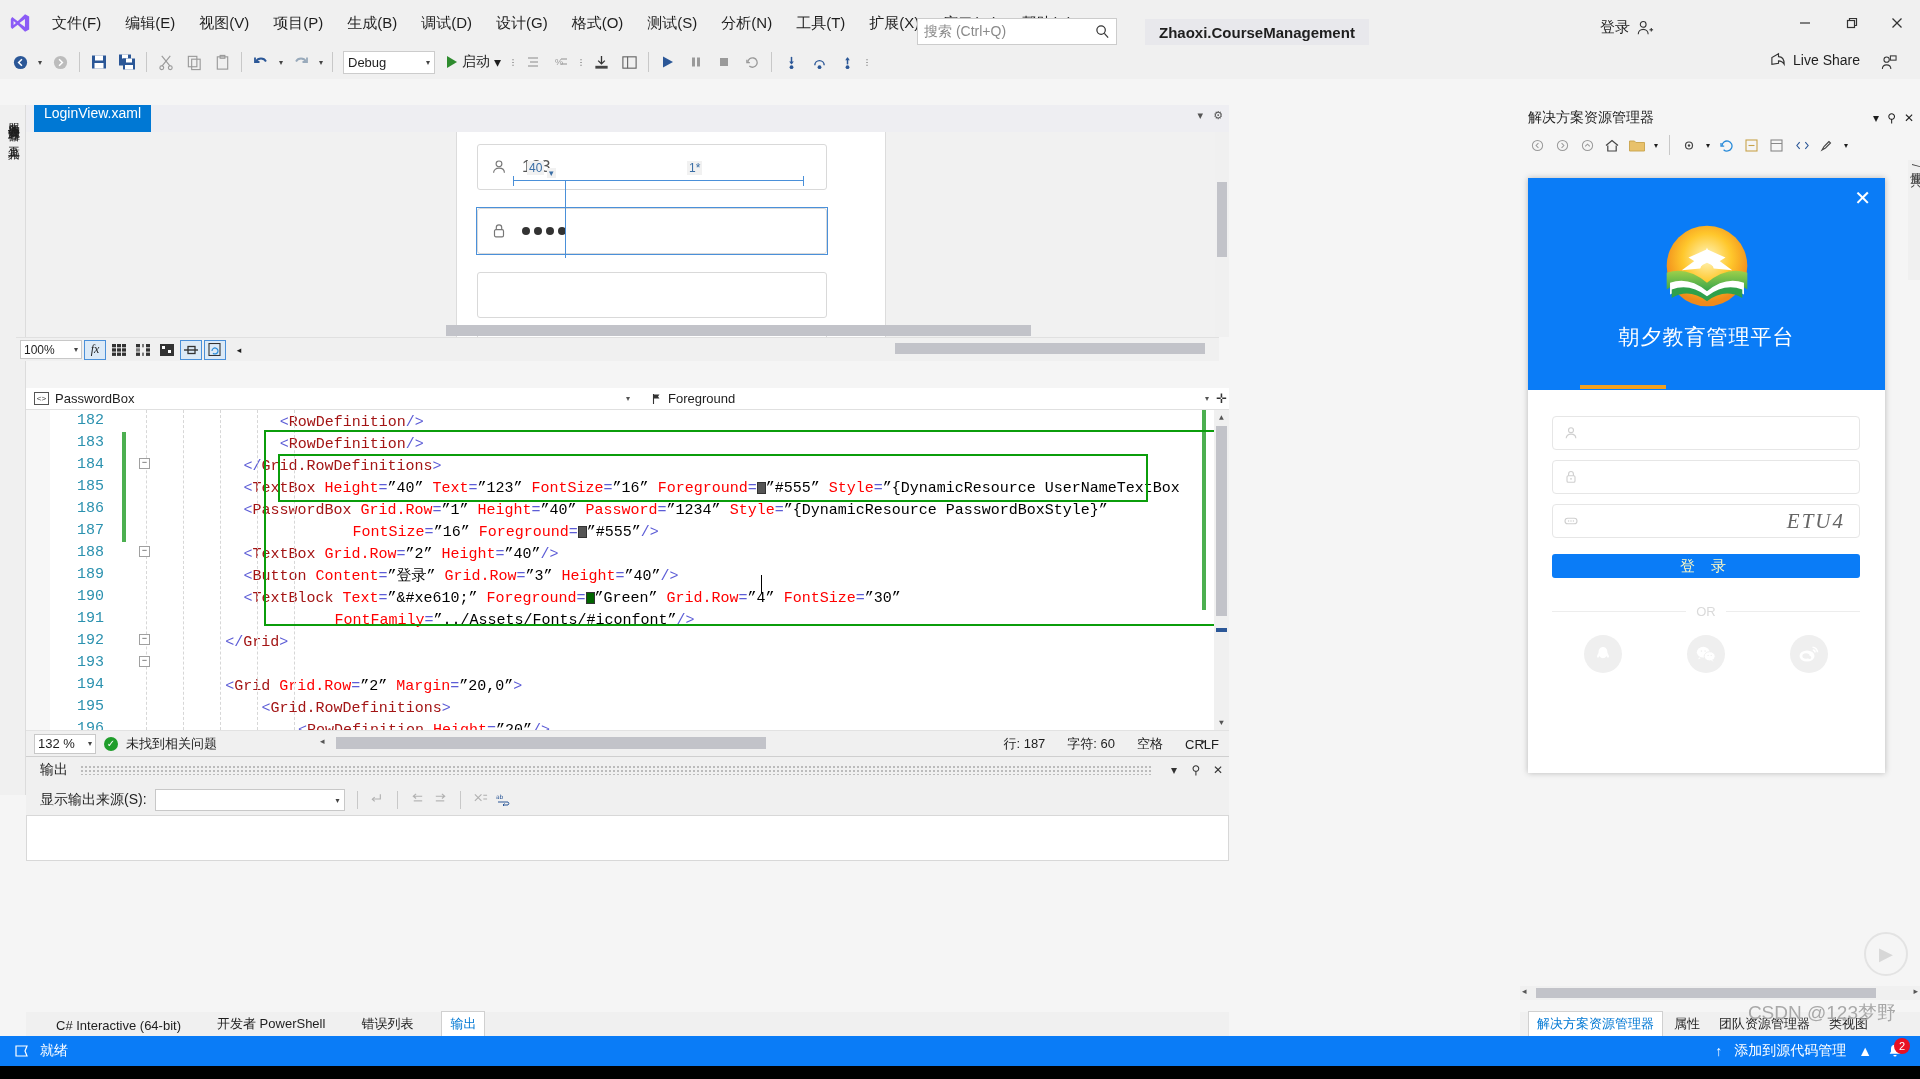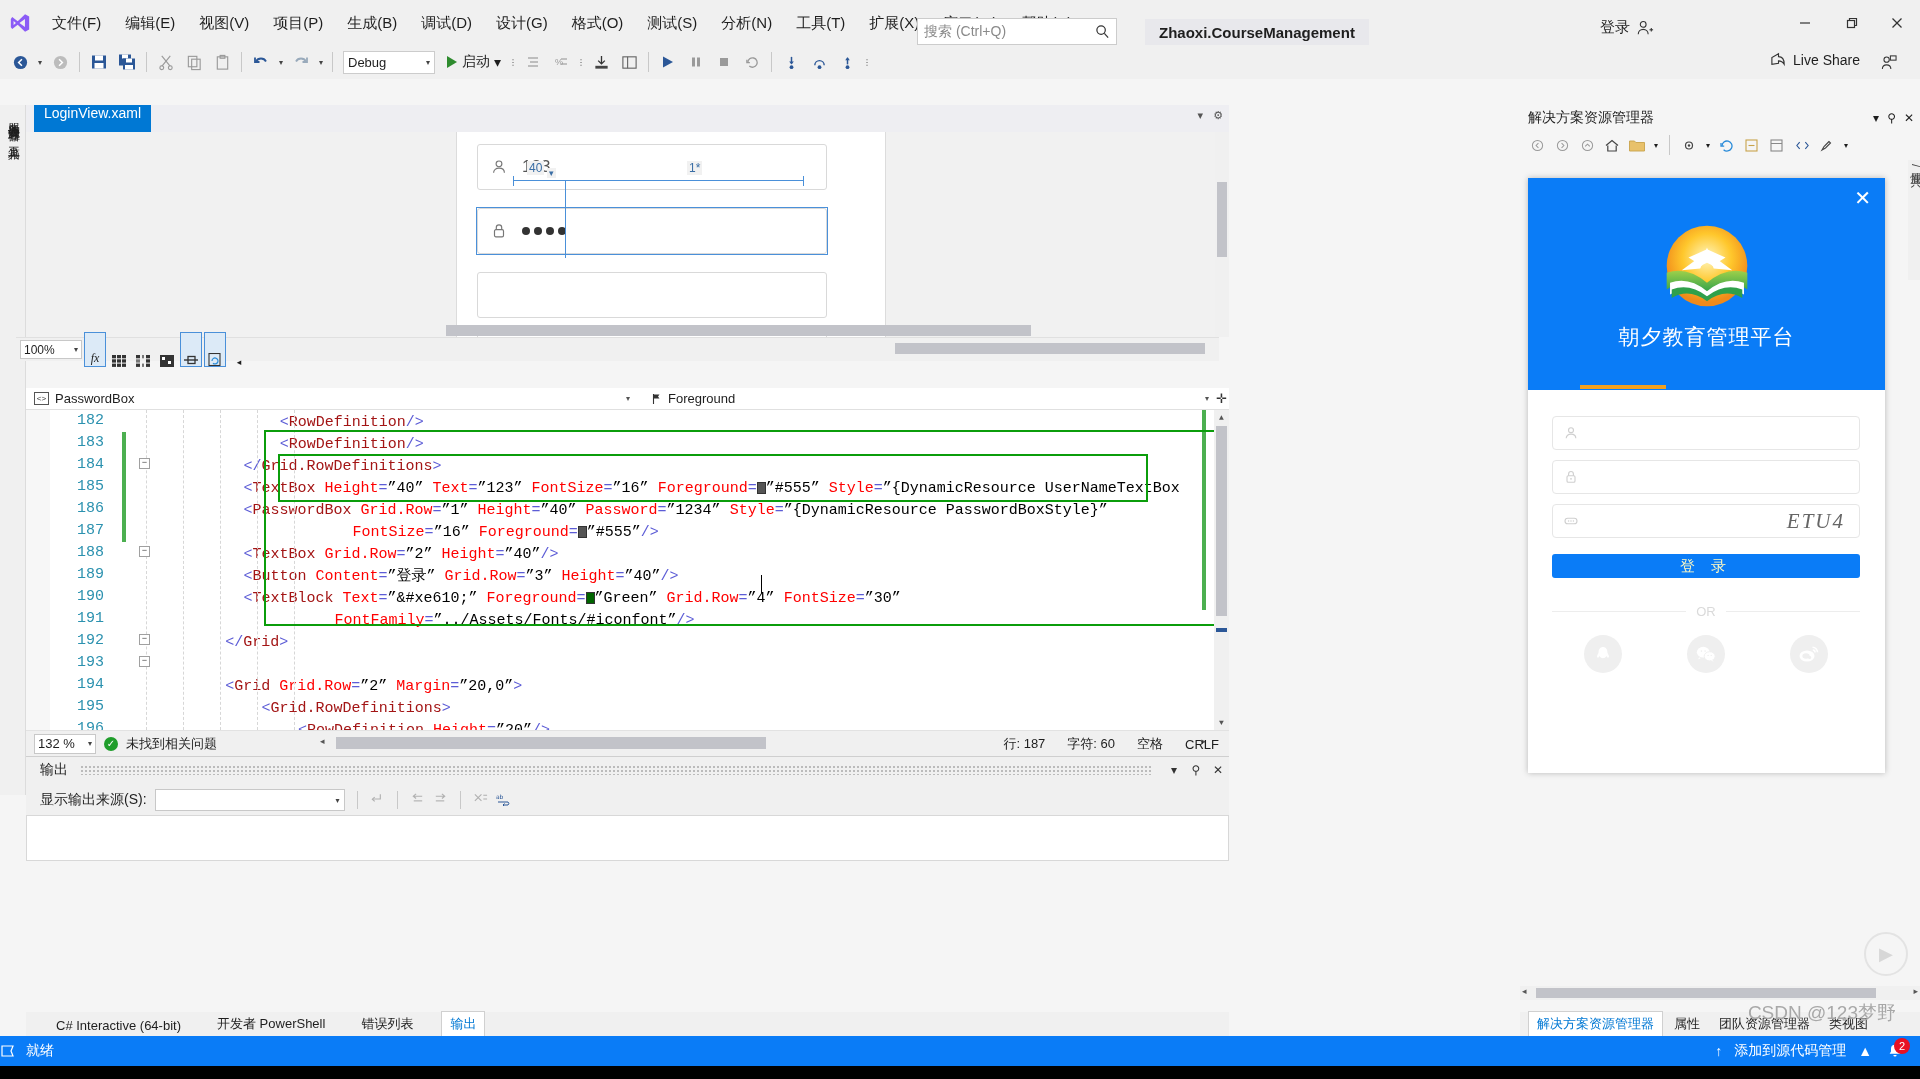--- a/index.html
+++ b/index.html
@@ -77,21 +77,21 @@
   .dscroll-h { position:absolute; left:390px; top:193px; width:800px; height:12px; }
   .dscroll-h .thumb { position:absolute; left:30px; top:0; width:585px; height:11px; background:#c2c3c9; }
 
   
   .dtoolbar { position:absolute; left:16px; top:337px; width:1203px; height:24px;
               background:#f0f0f0; display:flex; align-items:center; padding-left:4px; gap:2px;
               border-top:1px solid #e0e0e0; }
   .zoomcombo { width:62px; height:19px; background:#fff; border:1px solid #c8c8c8;
                display:flex; align-items:center; padding:0 3px; font-size:12px; }
   .zoomcombo .zv { flex:1; }
-  .dtb { width:22px; height:35px; display:flex; align-items:flex-end; justify-content:center; }
+  .dtb { width:22px; height:20px; display:flex; align-items:center; justify-content:center; }
   .dtb.act { border:1px solid #4a90d9; background:#dceaf7; }
   .dscrollstrip { position:absolute; right:14px; top:5px; width:310px; height:11px; background:#c2c3c9; }
 
   
   .viewbar { position:absolute; left:26px; top:361px; width:1203px; height:27px;
              background:#f0f0f0; display:flex; align-items:center; }
   .vbtn { display:flex; align-items:center; gap:5px; padding:0 12px; height:27px; font-size:14px; }
   .vbtn.active { background:#fff; border-top:1px solid #d0d0d0; }
   .vsplit { padding:0 8px; font-size:14px; }
   .viewbar-right { position:absolute; right:8px; top:4px; display:flex; gap:2px; }
@@ -218,21 +218,21 @@
   .rtab { writing-mode:vertical-rl; font-size:11px; color:#444; padding:4px 0; }
 
   
   .playbadge { position:absolute; left:1864px; top:932px; width:44px; height:44px;
                border:2px solid #e3e3e3; border-radius:50%; display:flex; align-items:center;
                justify-content:center; color:#d7d7d7; font-size:18px; }
 
   
   .vsstatus { position:absolute; left:0; top:1036px; width:1920px; height:30px;
               background:#0a7cf7; color:#fff; display:flex; align-items:center; font-size:14px; }
-  .vsstatus .left { display:flex; align-items:center; gap:10px; }
+  .vsstatus .left { display:flex; align-items:center; gap:10px; padding-left:14px; }
   .vsstatus .right { position:absolute; right:14px; display:flex; align-items:center; gap:12px; }
   .notifbadge { position:relative; width:22px; height:22px; display:flex; align-items:center;
                 justify-content:center; }
   .notifbadge .cnt { position:absolute; right:-4px; top:-2px; width:16px; height:16px;
                      border-radius:50%; background:#e81123; color:#fff; font-size:11px;
                      display:flex; align-items:center; justify-content:center; }
   .watermark { position:absolute; right:24px; top:1000px; color:#a8a8a8; font-size:19px;
                font-family:"Liberation Sans", sans-serif; }
   .blackbar-top { position:absolute; left:0; top:0; width:1920px; height:9px; background:#000; }
   .blackbar-bottom { position:absolute; left:0; top:1066px; width:1920px; height:13px; background:#000; }

